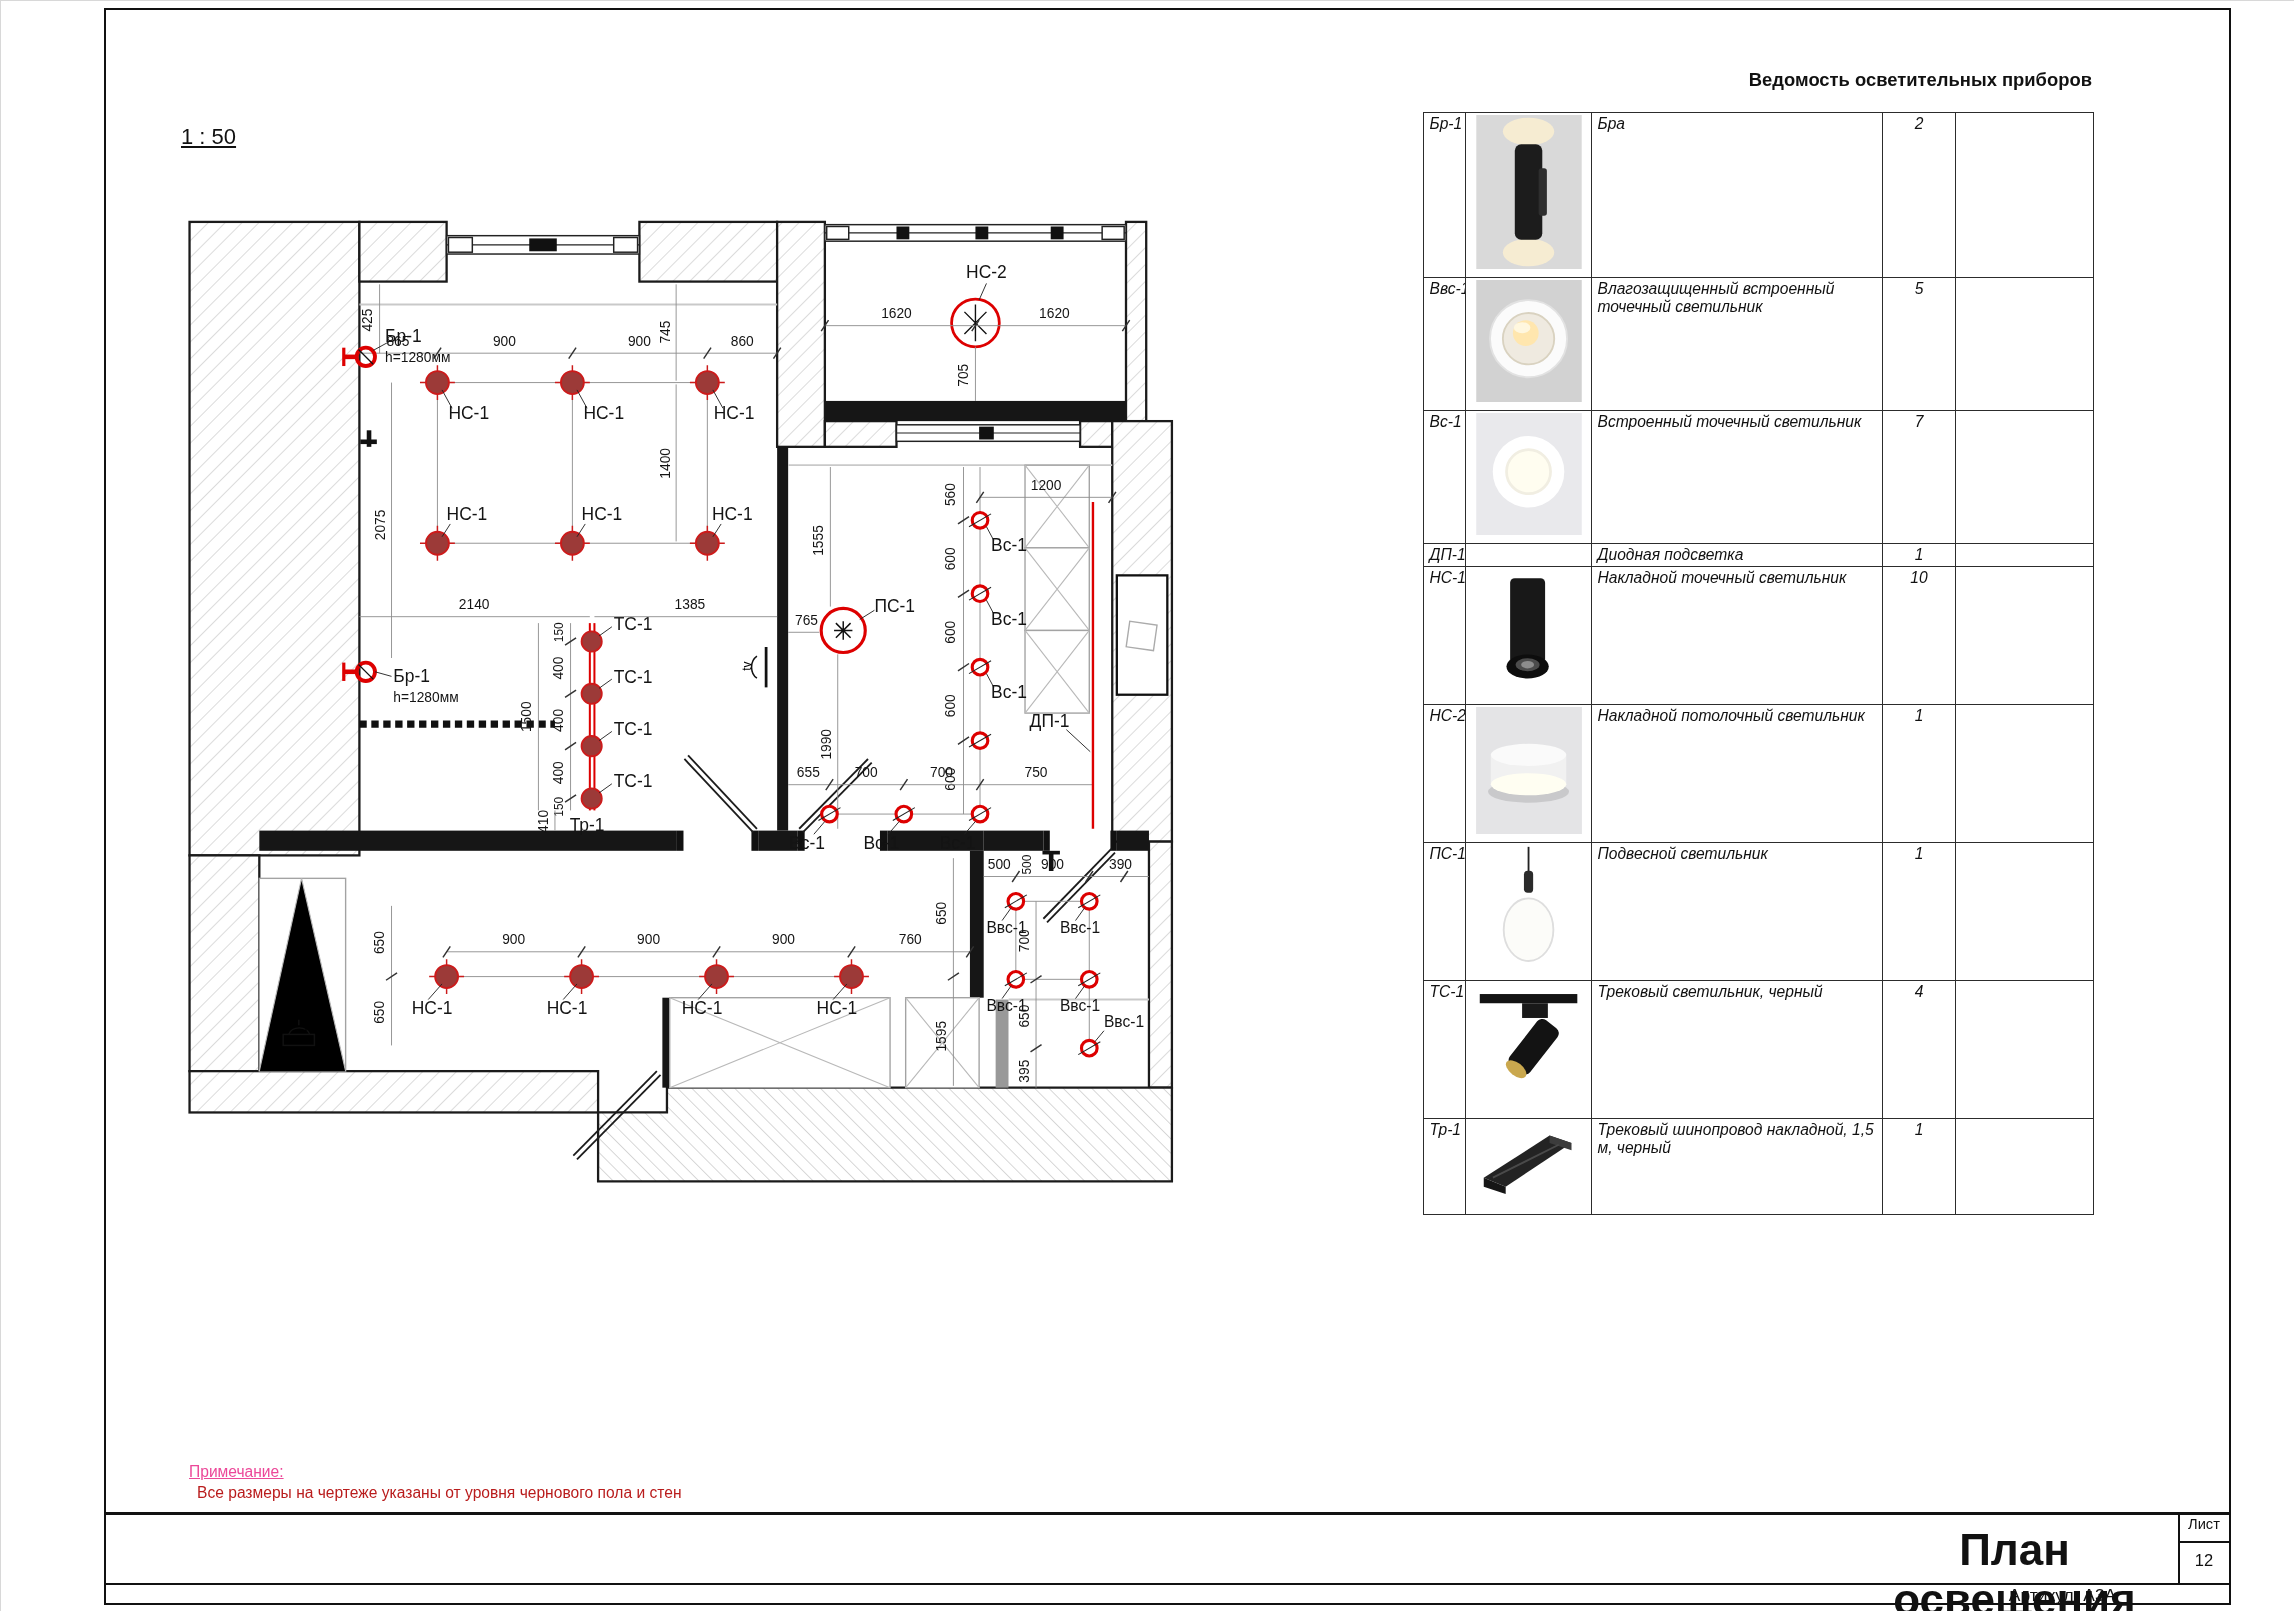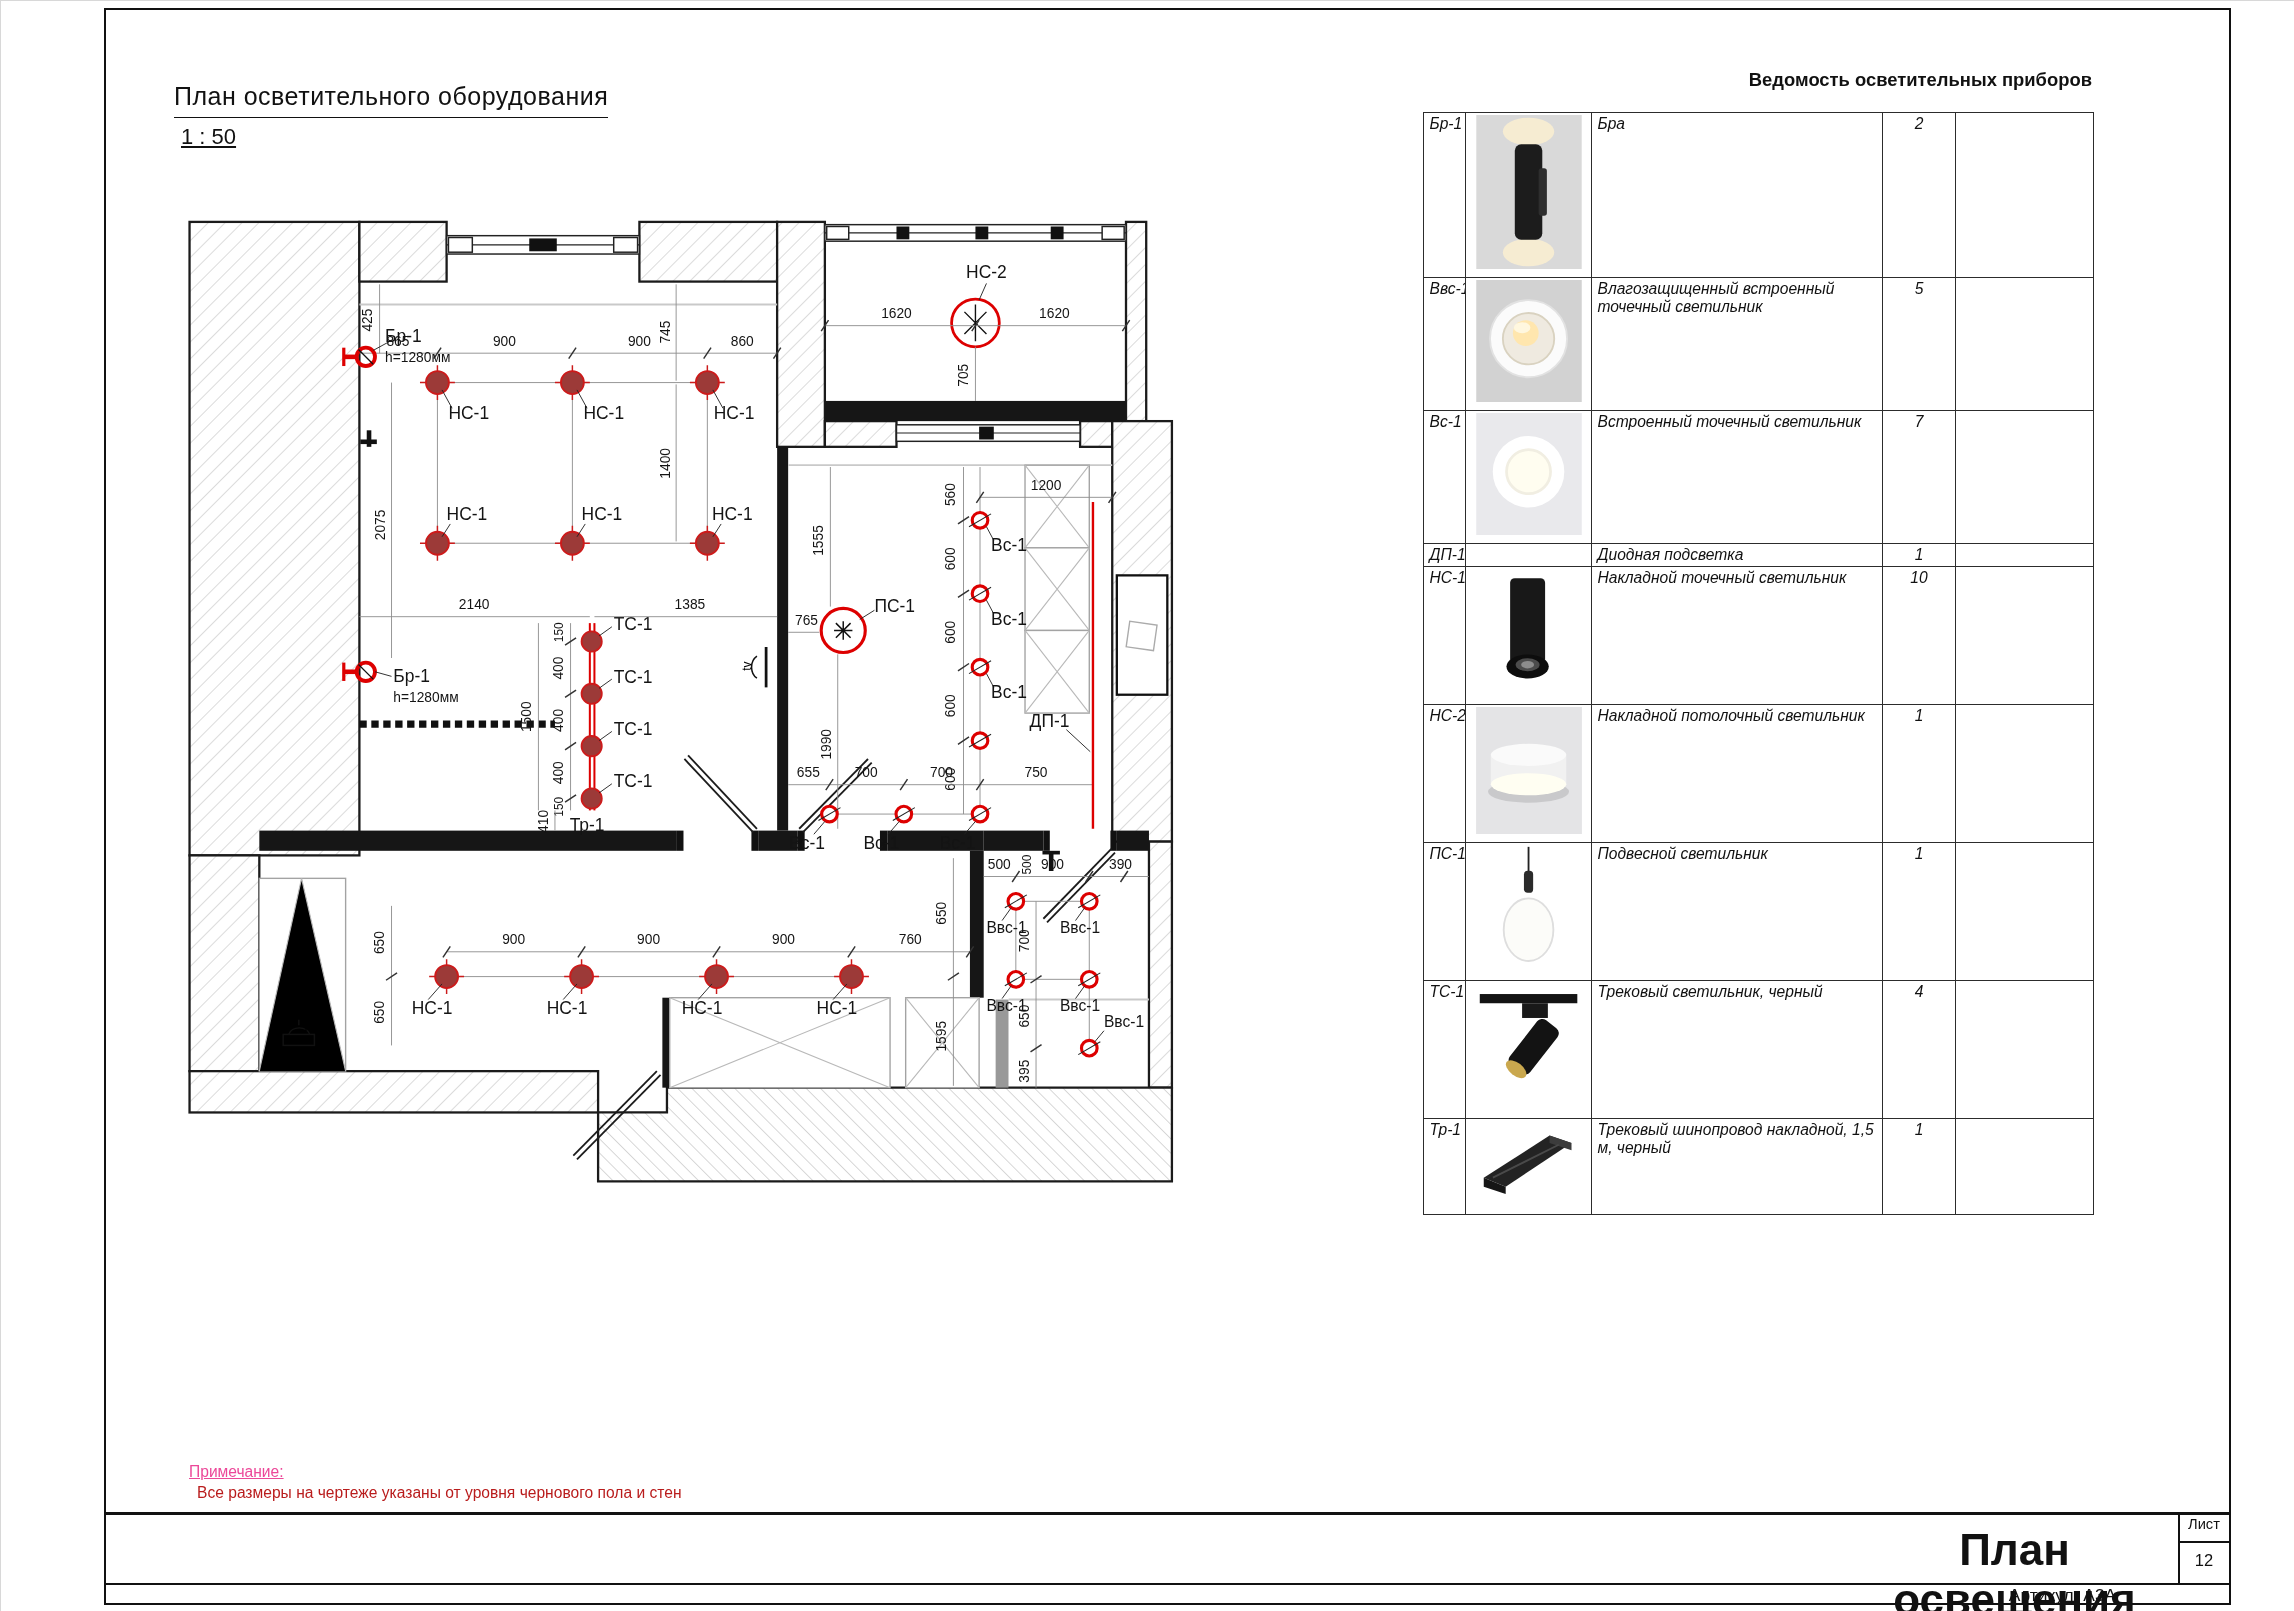--- a/index.html
+++ b/index.html
@@ -56,21 +56,20 @@
   .tb-sheetlbl{position:absolute;left:2177px;top:1515px;width:52px;text-align:center;font-size:14.7px;}
   .tb-sheetnum{position:absolute;left:2177px;top:1550px;width:52px;text-align:center;font-size:16.5px;}
   .tb-format{position:absolute;left:1956px;top:1584px;width:211px;text-align:center;font-size:17.4px;}
 </style>
 </head>
 <body>
 
 <div id="sheet">
   <div class="frame"></div>
 
-  <div class="h-title">План осветительного оборудования</div>
   <div class="h-scale">1 : 50</div>
 
   <svg id="plan" viewBox="0 0 1160 1180">
     <defs>
       <pattern id="hA" patternUnits="userSpaceOnUse" width="13" height="13" patternTransform="rotate(45)">
         <rect width="13" height="13" fill="#ffffff"></rect>
         <line x1="0" y1="0" x2="0" y2="13" stroke="#c4c4c4" stroke-width="1.3"></line>
       </pattern>
       <pattern id="hB" patternUnits="userSpaceOnUse" width="11" height="11" patternTransform="rotate(-45)">
         <rect width="11" height="11" fill="#ffffff"></rect>

